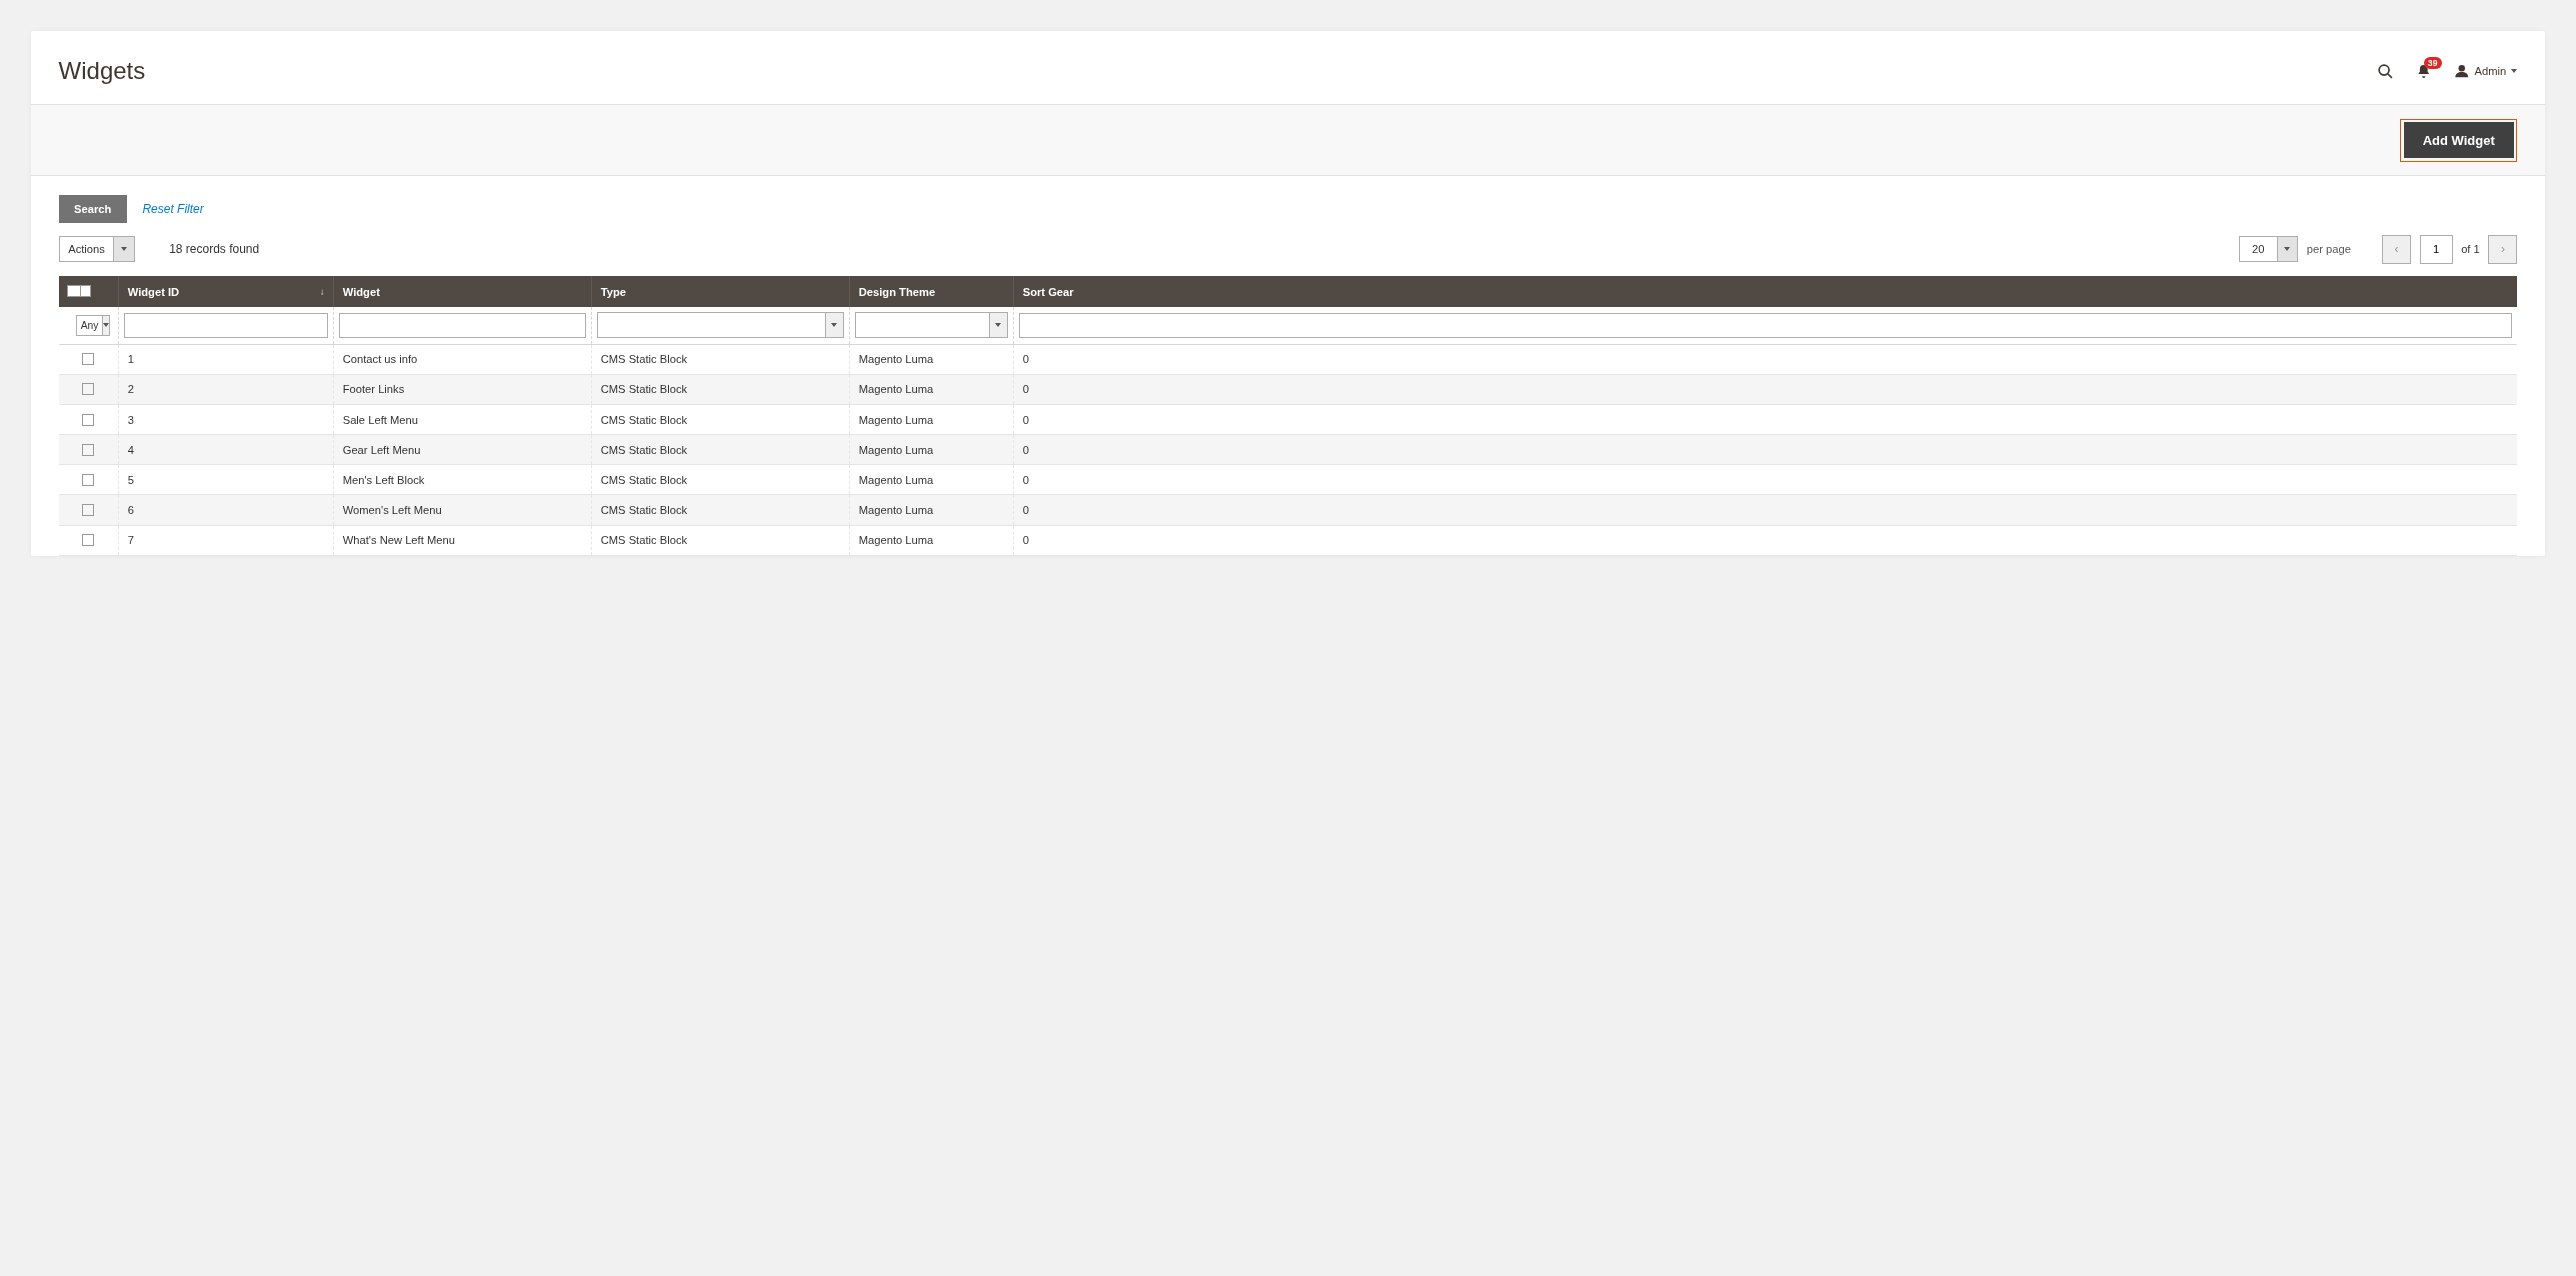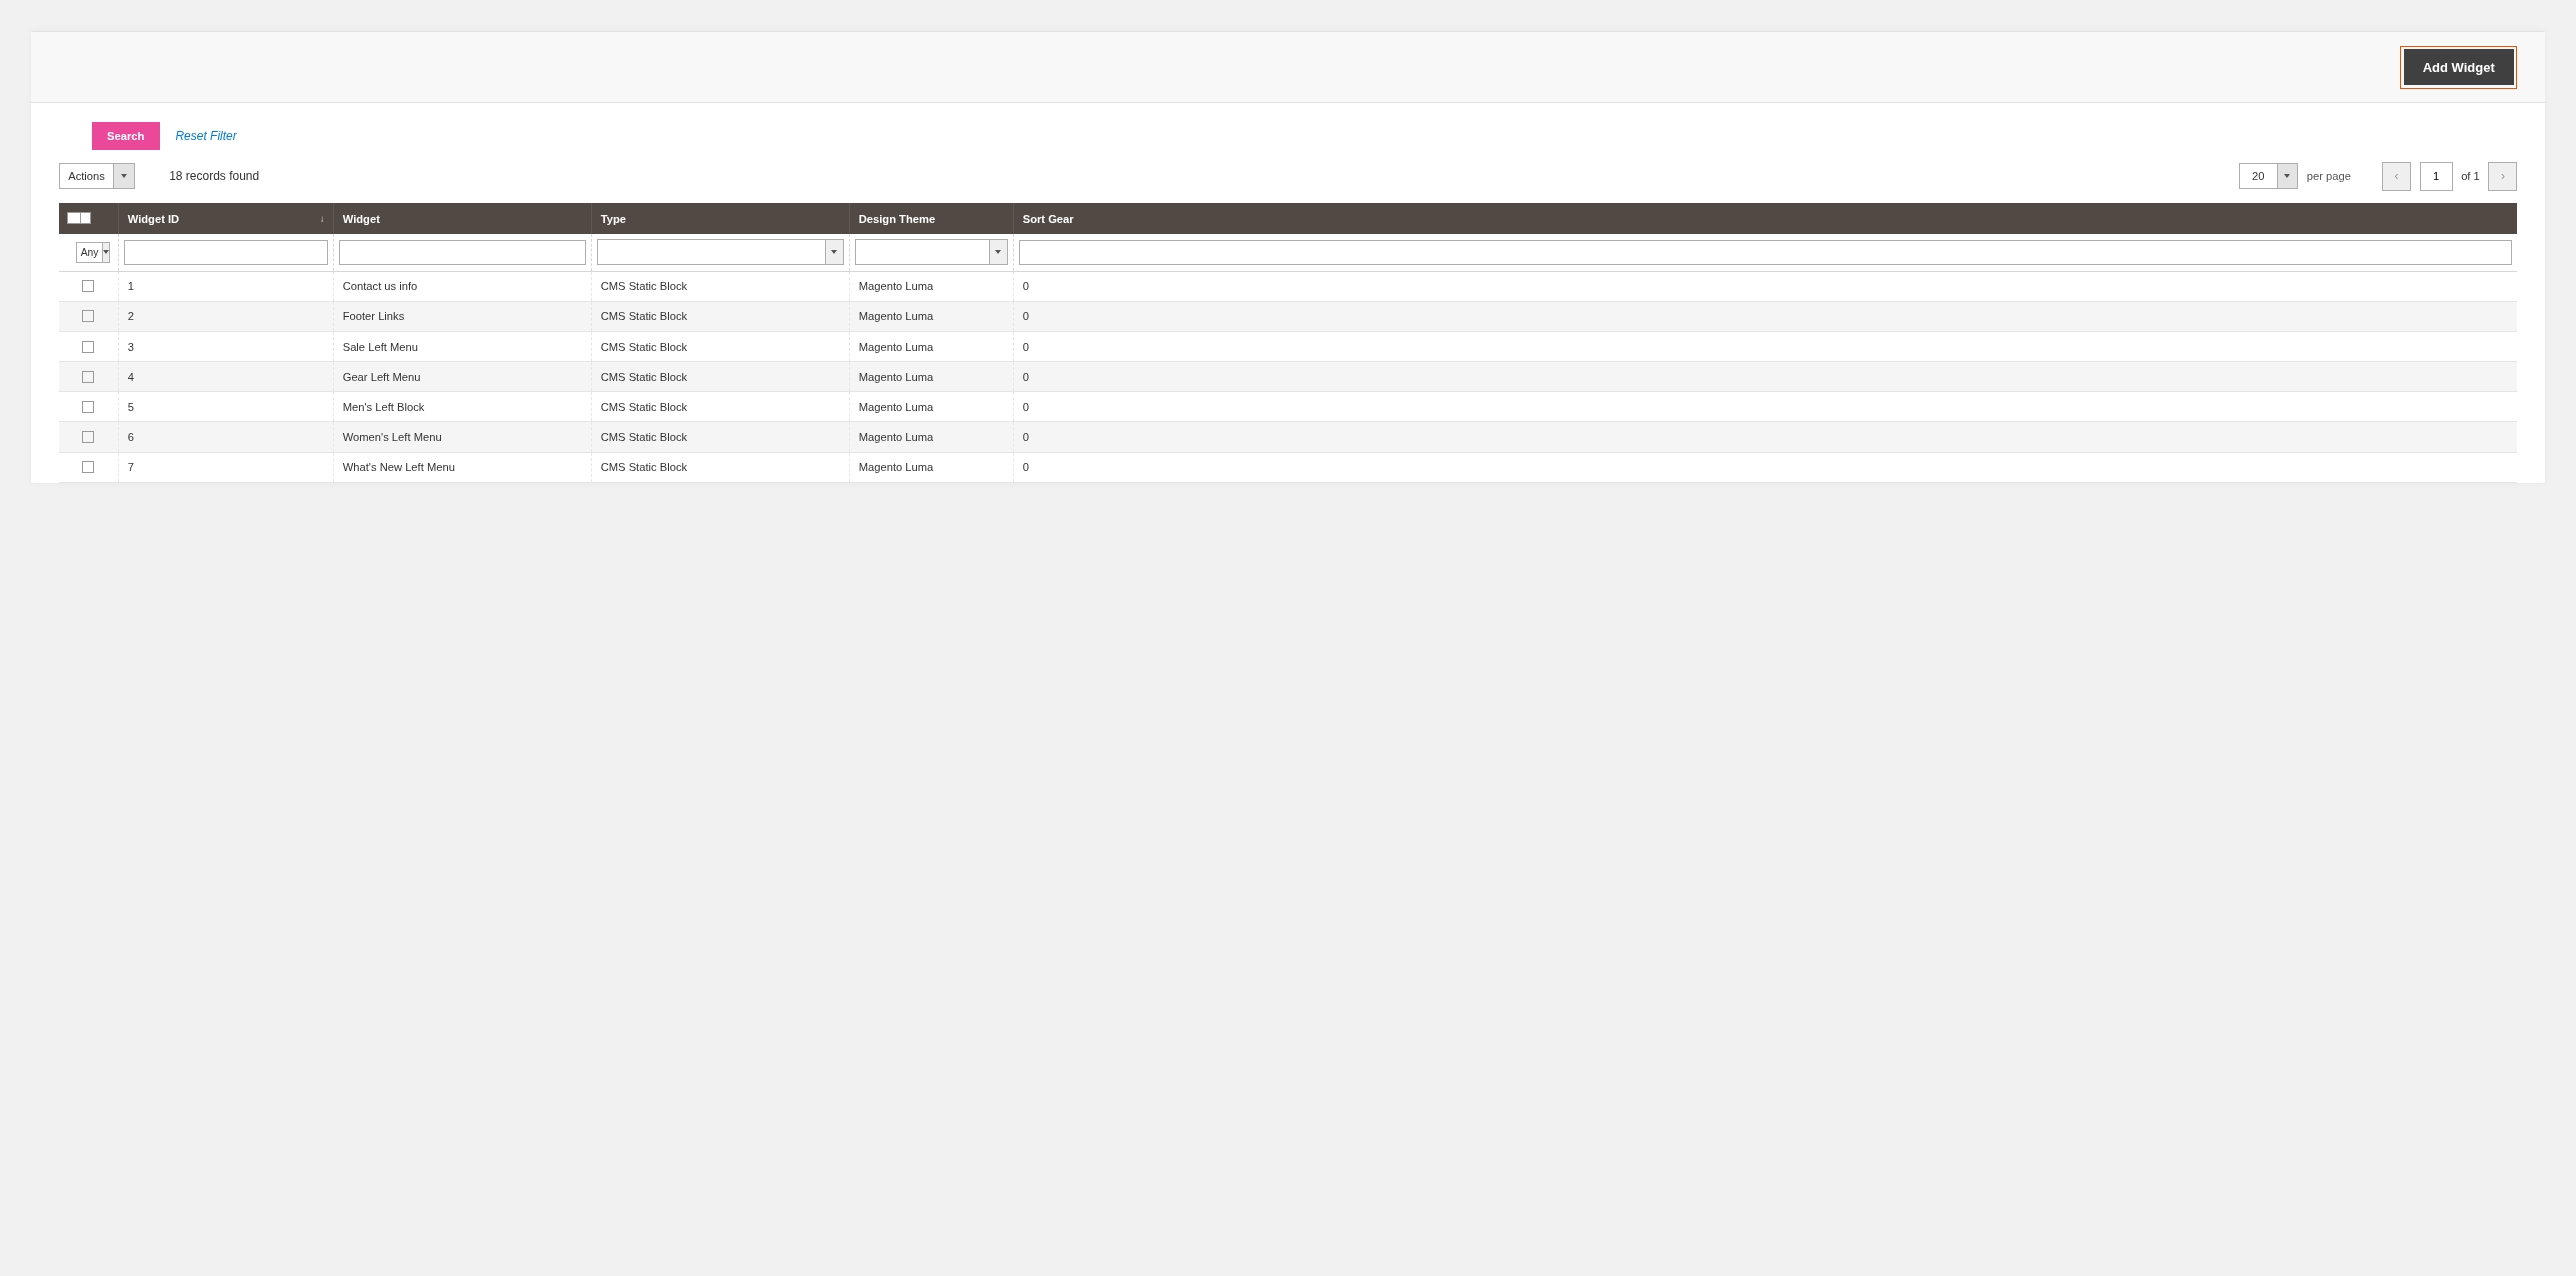--- a/index.html
+++ b/index.html
@@ -73,28 +73,27 @@
   padding: 10.3px 19px;
   cursor: pointer;
 }
 .toolbar {
   padding: 19px 27.6px 0 27.6px;
   display: flex;
   align-items: center;
   gap: 15.5px;
 }
 .search-btn {
-  background: #ec4899;
+  background: #737373;
   color: #fff;
   border: none;
   padding: 7.8px 15.5px;
   font-size: 11.2px;
   font-weight: 600;
   cursor: pointer;
-  margin-left: 33px;
 }
 .reset-link {
   color: #007bdb;
   font-size: 12px;
   cursor: pointer;
   font-style: italic;
 }
 .controls-row {
   padding: 12px 27.6px 12px 27.6px;
   display: flex;
@@ -185,20 +184,45 @@
   width:0;height:0;border-left:3.4px solid transparent;border-right:3.4px solid transparent;border-top:4.3px solid #555;
 }
 .chev { font-size:12px; color:#999; }
 svg { display:block; }
 </style>
 </head>
 <body>
 
 <div class="panel">
 
+  <div class="header-row">
+    <h1 class="page-title">Widgets</h1>
+    <div class="header-icons">
+      <div class="icon-btn">
+        <svg width="17" height="17" viewBox="0 0 24 24" fill="none" stroke="#41362f" stroke-width="2.4">
+            <circle cx="10" cy="10" r="7"></circle>
+            <line x1="21" y1="21" x2="15.5" y2="15.5"></line>
+          </svg>
+      </div>
+      <div class="icon-btn notif-wrap">
+        <svg width="15.5" height="17" viewBox="0 0 24 24" fill="#41362f">
+            <path d="M12 2a6 6 0 0 0-6 6v4l-2 3v1h16v-1l-2-3V8a6 6 0 0 0-6-6zm0 20a2.5 2.5 0 0 0 2.5-2.5h-5A2.5 2.5 0 0 0 12 22z"></path>
+          </svg>
+        <span class="notif-badge">39</span>
+      </div>
+      <div class="icon-btn user-wrap">
+        <svg width="15.5" height="15.5" viewBox="0 0 24 24" fill="#41362f">
+            <circle cx="12" cy="8" r="5"></circle>
+            <path d="M2 22c0-5 4.5-8 10-8s10 3 10 8z"></path>
+          </svg>
+        <span>Admin</span>
+        <span class="caret-down"></span>
+      </div>
+    </div>
+  </div>
 
   <div class="action-bar">
     <div class="add-btn-wrap">
       <button class="add-btn">Add Widget</button>
     </div>
   </div>
 
   <div class="toolbar">
     <button class="search-btn">Search</button>
     <span class="reset-link">Reset Filter</span>

